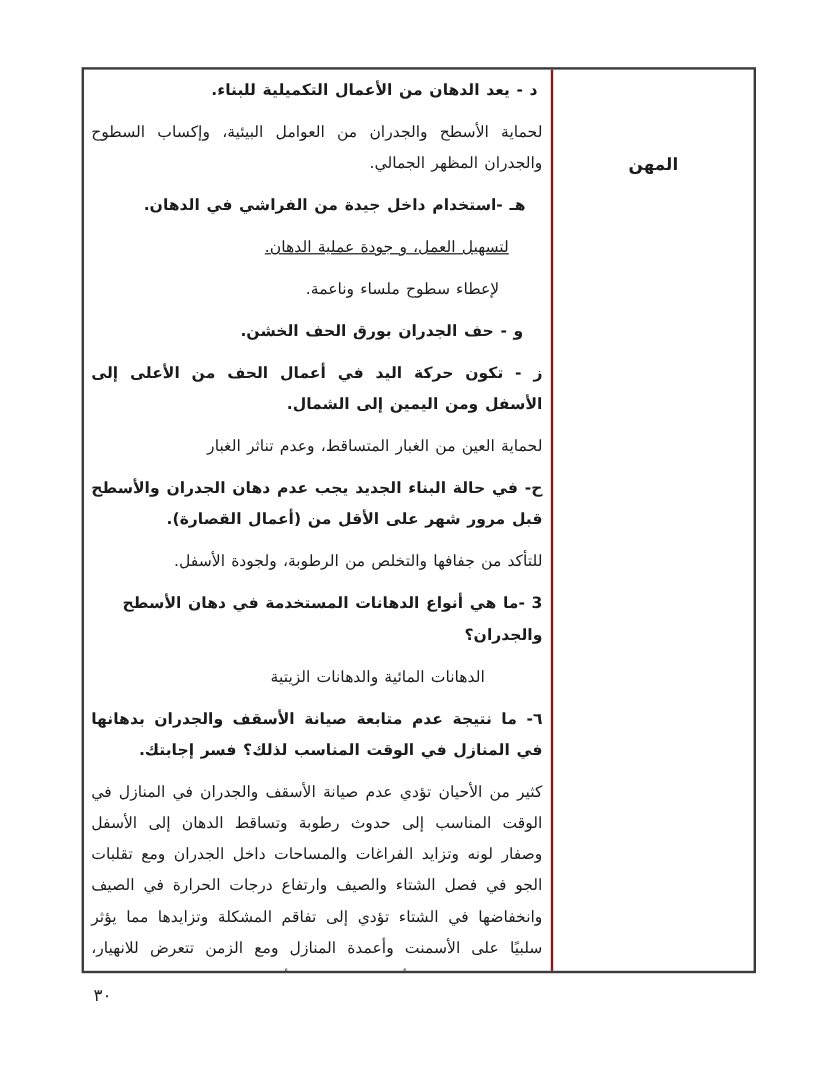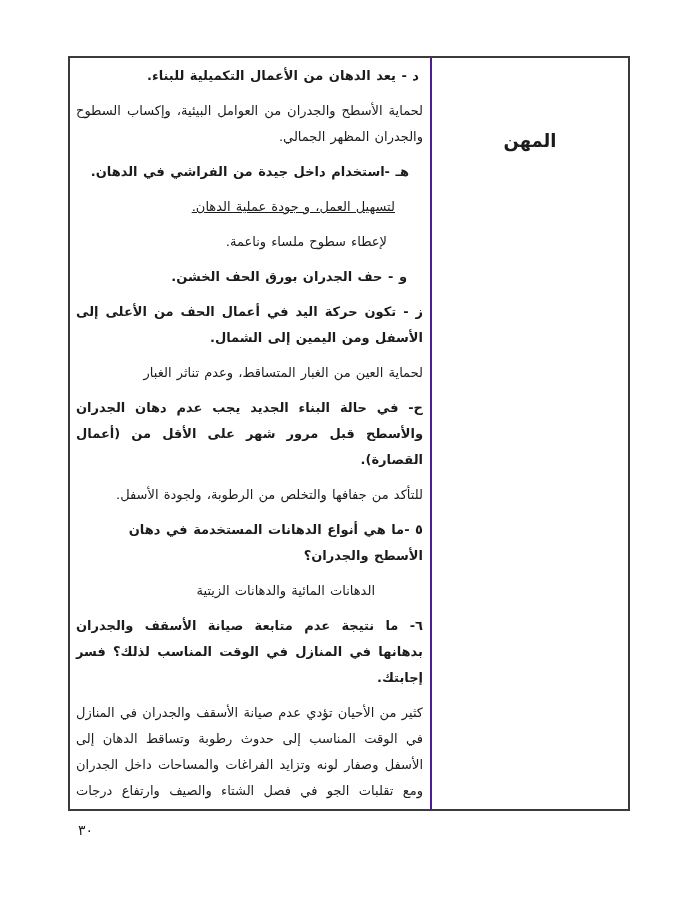--- a/index.html
+++ b/index.html
@@ -14,38 +14,38 @@
   .doc-table {
     position: absolute;
     left: 68px; top: 56px;
     width: 562px; height: 755px;
     border: 2px solid #3b3b3b;
     box-sizing: border-box;
     display: flex;
     background: #ffffff;
   }
   .cell-main {
-    width: 362px;
+    width: 391px;
     box-sizing: border-box;
     border-left: none;
-    border-right: 2px solid #4c1d95;
+    border-right: 2px solid #7f1d1d;
     direction: rtl;
     padding: 5px 7px 0 6px;
     overflow: hidden;
   }
   .cell-side {
     flex: 1;
     box-sizing: border-box;
     direction: rtl;
     text-align: center;
     padding-top: 72px;
   }
   .side-header {
     font-weight: bold;
-    font-size: 18px;
+    font-size: 14px;
   }
   .blk {
     font-size: 13px;
     line-height: 26px;
     margin: 0 0 9px 0;
     text-align: right;
     word-spacing: 1px;
   }
   .bold { font-weight: bold; }
   .just { text-align: justify; }
@@ -72,21 +72,21 @@
     <div class="blk bold ind-a">د - يعد الدهان من الأعمال التكميلية للبناء.</div>
     <div class="blk just">لحماية الأسطح والجدران من العوامل البيئية، وإكساب السطوح والجدران المظهر الجمالي.</div>
     <div class="blk bold ind-b">هـ -استخدام داخل جيدة من الفراشي في الدهان.</div>
     <div class="blk ind-c">لتسهيل العمل، و جودة عملية الدهان.</div>
     <div class="blk ind-d">لإعطاء سطوح ملساء وناعمة.</div>
     <div class="blk bold ind-b2">و - حف الجدران بورق الحف الخشن.</div>
     <div class="blk bold just">ز - تكون حركة اليد في أعمال الحف من الأعلى إلى الأسفل ومن اليمين إلى الشمال.</div>
     <div class="blk">لحماية العين من الغبار المتساقط، وعدم تناثر الغبار</div>
     <div class="blk bold just">ح- في حالة البناء الجديد يجب عدم دهان الجدران والأسطح قبل مرور شهر على الأقل من (أعمال القصارة).</div>
     <div class="blk">للتأكد من جفافها والتخلص من الرطوبة، ولجودة الأسفل.</div>
-    <div class="blk bold">٥ -ما هي أنواع الدهانات المستخدمة في دهان الأسطح والجدران؟</div>
+    <div class="blk bold">3 -ما هي أنواع الدهانات المستخدمة في دهان الأسطح والجدران؟</div>
     <div class="blk ind-e">الدهانات المائية والدهانات الزيتية</div>
     <div class="blk bold just">٦- ما نتيجة عدم متابعة صيانة الأسقف والجدران بدهانها في المنازل في الوقت المناسب لذلك؟ فسر إجابتك.</div>
     <div class="blk just">كثير من الأحيان تؤدي عدم صيانة الأسقف والجدران في المنازل في الوقت المناسب إلى حدوث رطوبة وتساقط الدهان إلى الأسفل وصفار لونه وتزايد الفراغات والمساحات داخل الجدران ومع تقلبات الجو في فصل الشتاء والصيف وارتفاع درجات الحرارة في الصيف وانخفاضها في الشتاء تؤدي إلى تفاقم المشكلة وتزايدها مما يؤثر سلبيًا على الأسمنت وأعمدة المنازل ومع الزمن تتعرض للانهيار، بالإضافة إلى تعرض أفراد المنزل إلى أمراض مختلفة مثل الروماتزم وأمراض الربو الصدري.</div>
   </div>
 
   <div class="cell-side">
     <div class="side-header">المهن</div>
   </div>
 
 </div>

